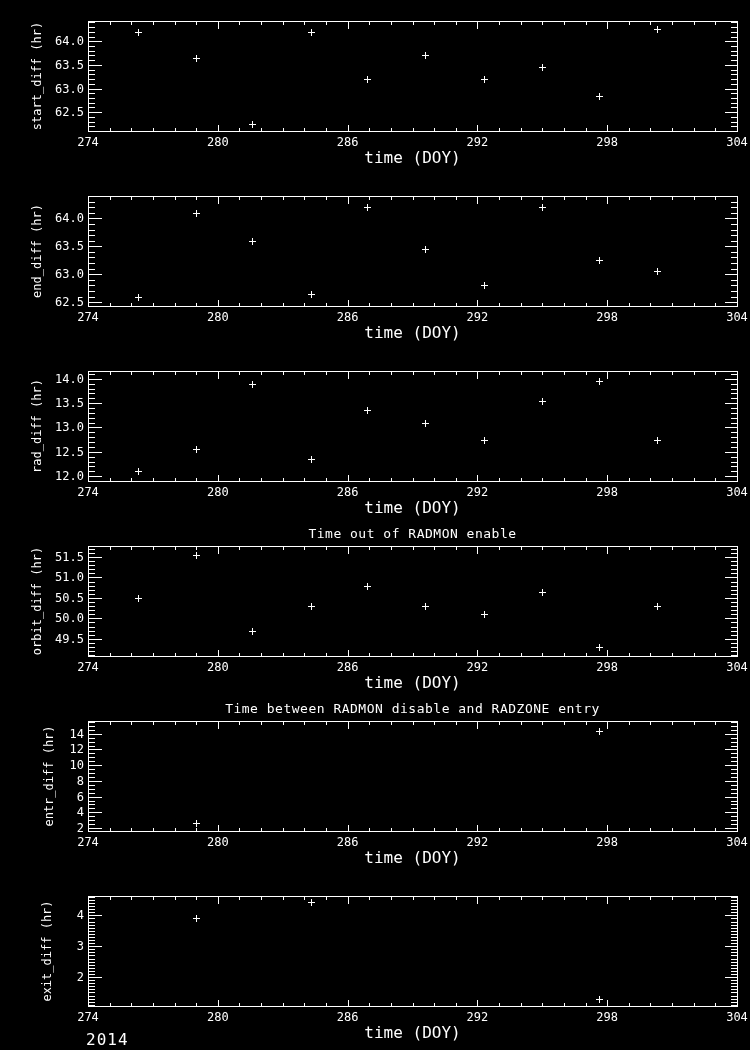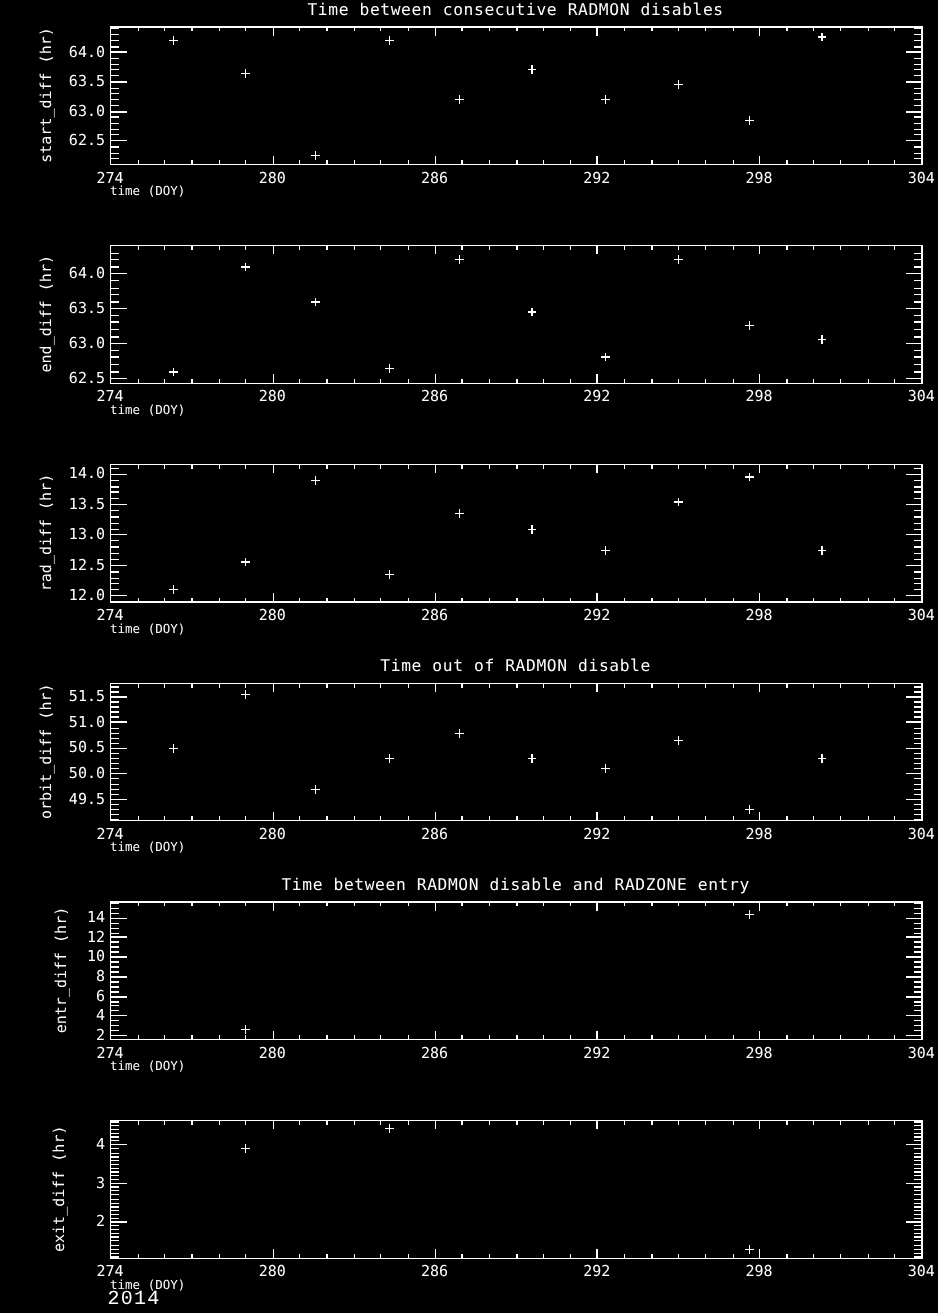--- a/index.html
+++ b/index.html
@@ -14,33 +14,32 @@
     position:absolute;top:1px;left:88px;width:649px;
     text-align:center;font-size:13px;letter-spacing:0.5px;white-space:nowrap;
   }
   .y-label{
     position:absolute;top:76px;left:37px;
     transform:translate(-50%,-50%) rotate(-90deg);
     font-size:12px;white-space:nowrap;
   }
   .x-label{
     position:absolute;top:148px;left:88px;width:649px;
-    text-align:left;font-size:10px;
+    text-align:center;font-size:16px;
   }
   svg.plot-canvas{position:absolute;top:0;left:0;}
   svg.plot-canvas text{font-family:"DejaVu Sans Mono",monospace;}
-  .year-label{position:absolute;left:86px;top:1030px;font-size:16px;letter-spacing:1px;font-family:Liberation Mono, monospace;}
+  .year-label{position:absolute;left:86px;top:1030px;font-size:16px;letter-spacing:1px;}
 </style>
 </head>
 <body>
 
 <main>
 
   <figure class="subplot">
-    <div class="plot-title">Time between consecutive RADMON disables</div>
     <div class="y-label" style="left: 37px;">start_diff (hr)</div>
     <svg class="plot-canvas" width="750" height="175" viewBox="0 0 750 175">
         <rect x="88.5" y="21.5" width="649" height="110" fill="none" stroke="#ffffff" stroke-width="1" shape-rendering="crispEdges"></rect>
         <line x1="88.5" y1="131.5" x2="88.5" y2="124.5" stroke="#ffffff" stroke-width="1" shape-rendering="crispEdges"></line>
         <line x1="88.5" y1="21.5" x2="88.5" y2="28.5" stroke="#ffffff" stroke-width="1" shape-rendering="crispEdges"></line>
         <line x1="110.5" y1="131.5" x2="110.5" y2="128" stroke="#ffffff" stroke-width="1" shape-rendering="crispEdges"></line>
         <line x1="110.5" y1="21.5" x2="110.5" y2="25" stroke="#ffffff" stroke-width="1" shape-rendering="crispEdges"></line>
         <line x1="131.5" y1="131.5" x2="131.5" y2="128" stroke="#ffffff" stroke-width="1" shape-rendering="crispEdges"></line>
         <line x1="131.5" y1="21.5" x2="131.5" y2="25" stroke="#ffffff" stroke-width="1" shape-rendering="crispEdges"></line>
         <line x1="153.5" y1="131.5" x2="153.5" y2="128" stroke="#ffffff" stroke-width="1" shape-rendering="crispEdges"></line>
@@ -462,21 +461,21 @@
         <line x1="542.5" y1="48" x2="542.5" y2="55" stroke="#ffffff" stroke-width="1" shape-rendering="crispEdges"></line>
         <line x1="596" y1="31.5" x2="603" y2="31.5" stroke="#ffffff" stroke-width="1" shape-rendering="crispEdges"></line>
         <line x1="599.5" y1="28" x2="599.5" y2="35" stroke="#ffffff" stroke-width="1" shape-rendering="crispEdges"></line>
         <line x1="654" y1="90.5" x2="661" y2="90.5" stroke="#ffffff" stroke-width="1" shape-rendering="crispEdges"></line>
         <line x1="657.5" y1="87" x2="657.5" y2="94" stroke="#ffffff" stroke-width="1" shape-rendering="crispEdges"></line>
       </svg>
     <div class="x-label">time (DOY)</div>
   </figure>
 
   <figure class="subplot">
-    <div class="plot-title">Time out of RADMON disable</div>
+    <div class="plot-title">Time out of RADMON enable</div>
     <div class="y-label" style="left: 37px;">orbit_diff (hr)</div>
     <svg class="plot-canvas" width="750" height="175" viewBox="0 0 750 175">
         <rect x="88.5" y="21.5" width="649" height="110" fill="none" stroke="#ffffff" stroke-width="1" shape-rendering="crispEdges"></rect>
         <line x1="88.5" y1="131.5" x2="88.5" y2="124.5" stroke="#ffffff" stroke-width="1" shape-rendering="crispEdges"></line>
         <line x1="88.5" y1="21.5" x2="88.5" y2="28.5" stroke="#ffffff" stroke-width="1" shape-rendering="crispEdges"></line>
         <line x1="110.5" y1="131.5" x2="110.5" y2="128" stroke="#ffffff" stroke-width="1" shape-rendering="crispEdges"></line>
         <line x1="110.5" y1="21.5" x2="110.5" y2="25" stroke="#ffffff" stroke-width="1" shape-rendering="crispEdges"></line>
         <line x1="131.5" y1="131.5" x2="131.5" y2="128" stroke="#ffffff" stroke-width="1" shape-rendering="crispEdges"></line>
         <line x1="131.5" y1="21.5" x2="131.5" y2="25" stroke="#ffffff" stroke-width="1" shape-rendering="crispEdges"></line>
         <line x1="153.5" y1="131.5" x2="153.5" y2="128" stroke="#ffffff" stroke-width="1" shape-rendering="crispEdges"></line>

